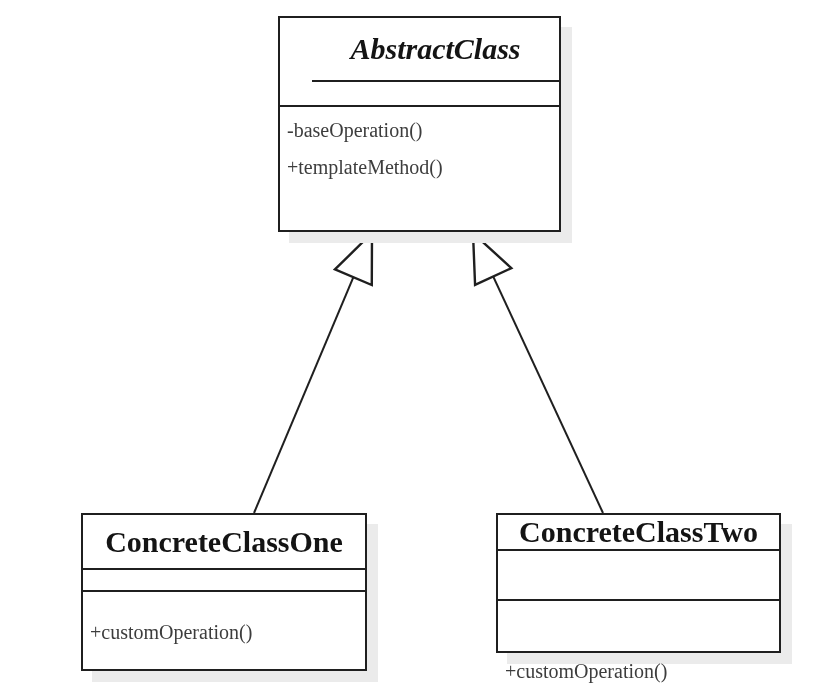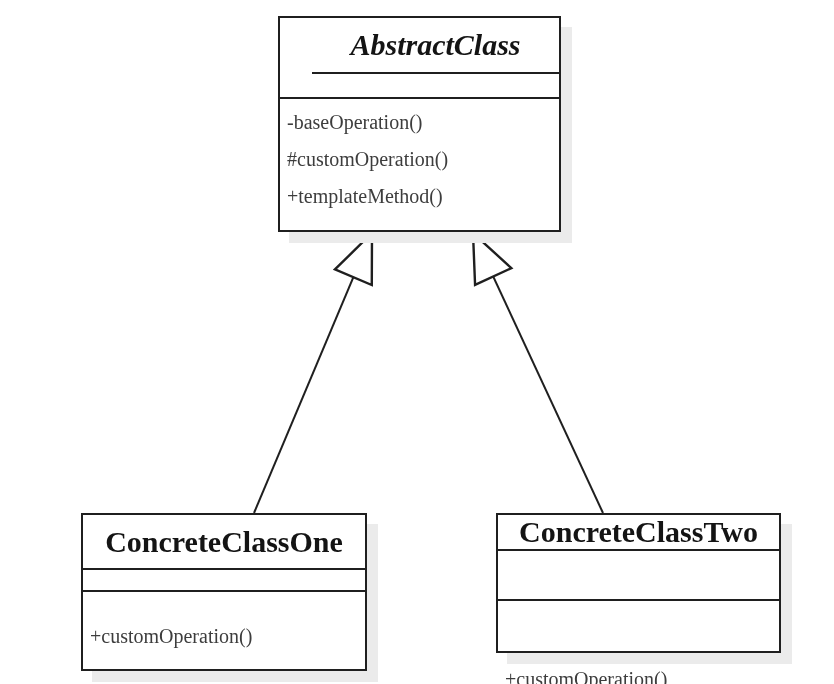--- a/index.html
+++ b/index.html
@@ -51,26 +51,26 @@
   }
   .uml-class .methods {
     flex: 1;
     padding: 5px 6px 0 7px;
     font-size: 20px;
     line-height: 37px;
     color: var(--method-text);
     white-space: nowrap;
   }
   .uml-class.concrete .methods {
-    padding-top: 12px;
+    padding-top: 4px;
     display: flex;
     align-items: center;
   }
   #cls-abstract { left: 278px; top: 16px;  width: 283px; height: 216px; }
-  #cls-abstract .title { height: 56px; margin-left: 32px; }
+  #cls-abstract .title { height: 64px; margin-left: 32px; }
   #cls-abstract .attrs { height: 25px; }
   #cls-one      { left: 81px;  top: 513px; width: 286px; height: 158px; }
   #cls-two      { left: 496px; top: 513px; width: 285px; height: 140px; gap: 48px; }
   .uml-class.concrete .title { height: 55px; }
   .uml-class.concrete .attrs { height: 22px; }
 </style>
 </head>
 <body>
 
 <div class="canvas">
@@ -83,21 +83,20 @@
     </defs>
     <line x1="254" y1="513" x2="372" y2="233" stroke="#1f1f1f" stroke-width="2" marker-end="url(#hollow-triangle)"></line>
     <line x1="603" y1="513" x2="473" y2="233" stroke="#1f1f1f" stroke-width="2" marker-end="url(#hollow-triangle)"></line>
   </svg>
 
   <div id="cls-abstract" class="uml-class abstract">
     <div class="title">AbstractClass</div>
     <div class="attrs"></div>
     <div class="methods">
       <div>-baseOperation()</div>
-      <div>#customOperation()</div>
       <div>+templateMethod()</div>
     </div>
   </div>
 
   <div id="cls-one" class="uml-class concrete">
     <div class="title">ConcreteClassOne</div>
     <div class="attrs"></div>
     <div class="methods">
       <div>+customOperation()</div>
     </div>

